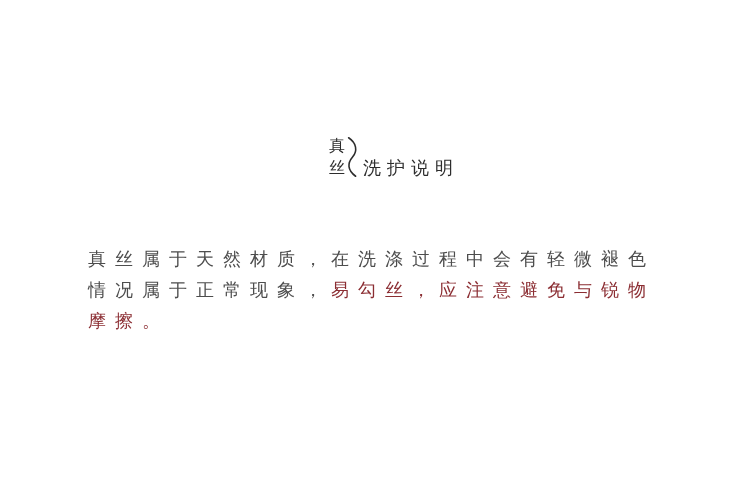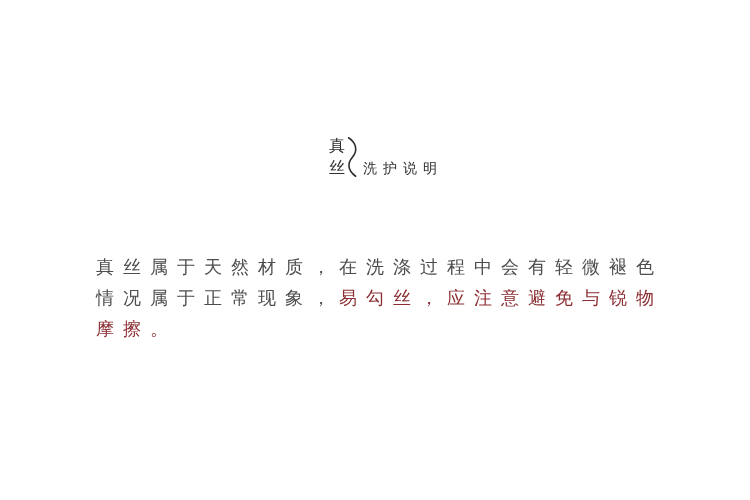--- a/index.html
+++ b/index.html
@@ -36,42 +36,42 @@
     color: var(--title, #2d2d2d);
     text-align: center;
   }
   .flourish {
     width: 14px;
     height: 44px;
     margin: 0 3px 0 1px;
     flex: 0 0 auto;
   }
   .subtitle {
-    font-size: 14px;
+    font-size: 18px;
     line-height: 20px;
     letter-spacing: 6px;
     color: var(--title, #2d2d2d);
     white-space: nowrap;
     padding-bottom: 1px;
   }
 
   
   .body-text {
     position: absolute;
     left: 80px;
     top: 236px;
     width: 604px;
     font-size: 18px;
     line-height: 31px;
     letter-spacing: 9px;
     color: var(--text, #4d4d4d);
     text-align: left;
   }
   .body-text p {
-    margin: 16px;
+    margin: 8px;
   }
   .em {
     color: var(--accent, #8b2d32);
   }
 </style>
 </head>
 <body>
 
 <div class="canvas">
 

